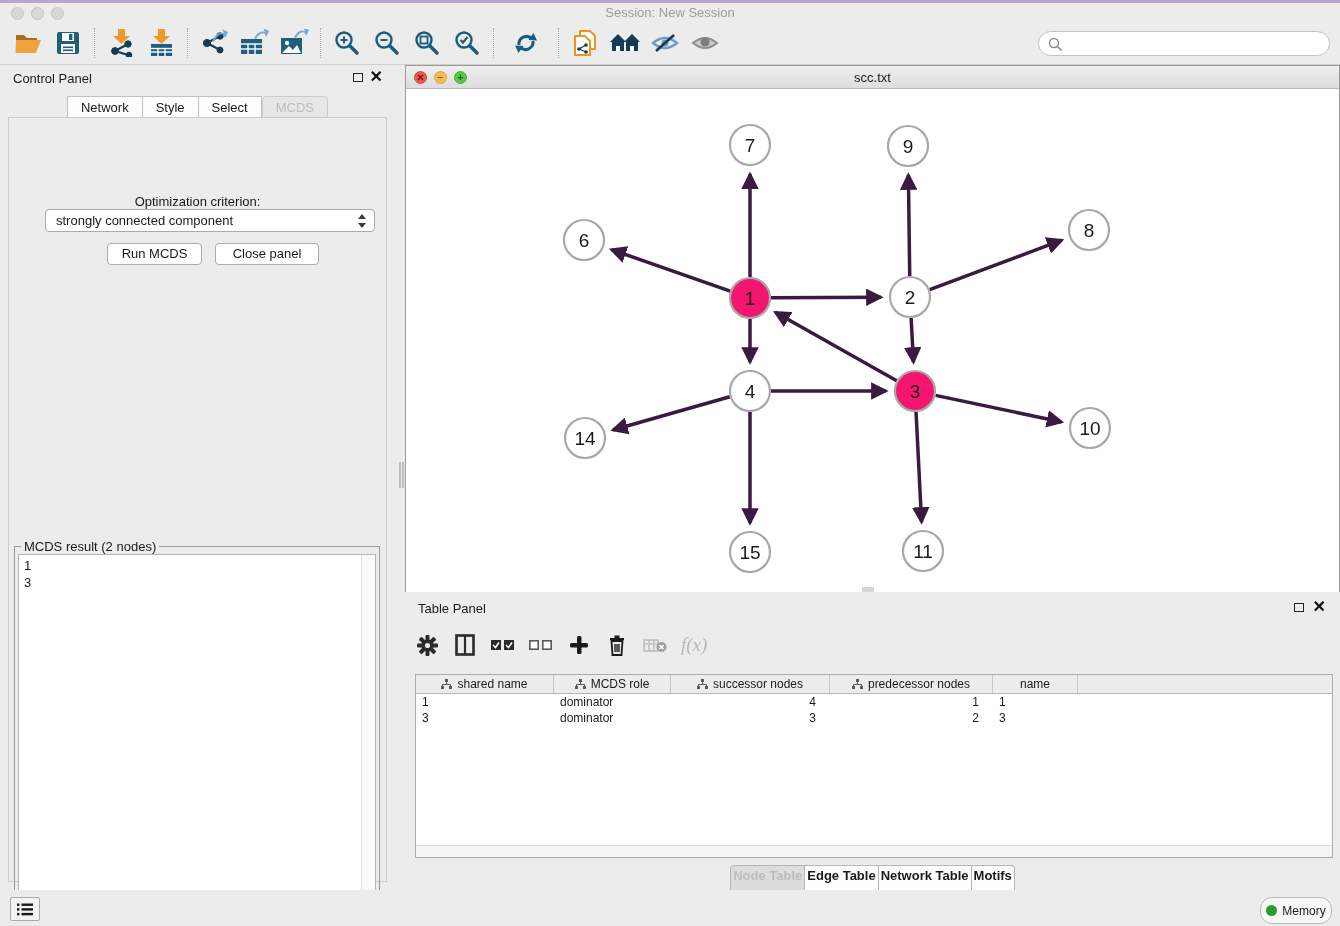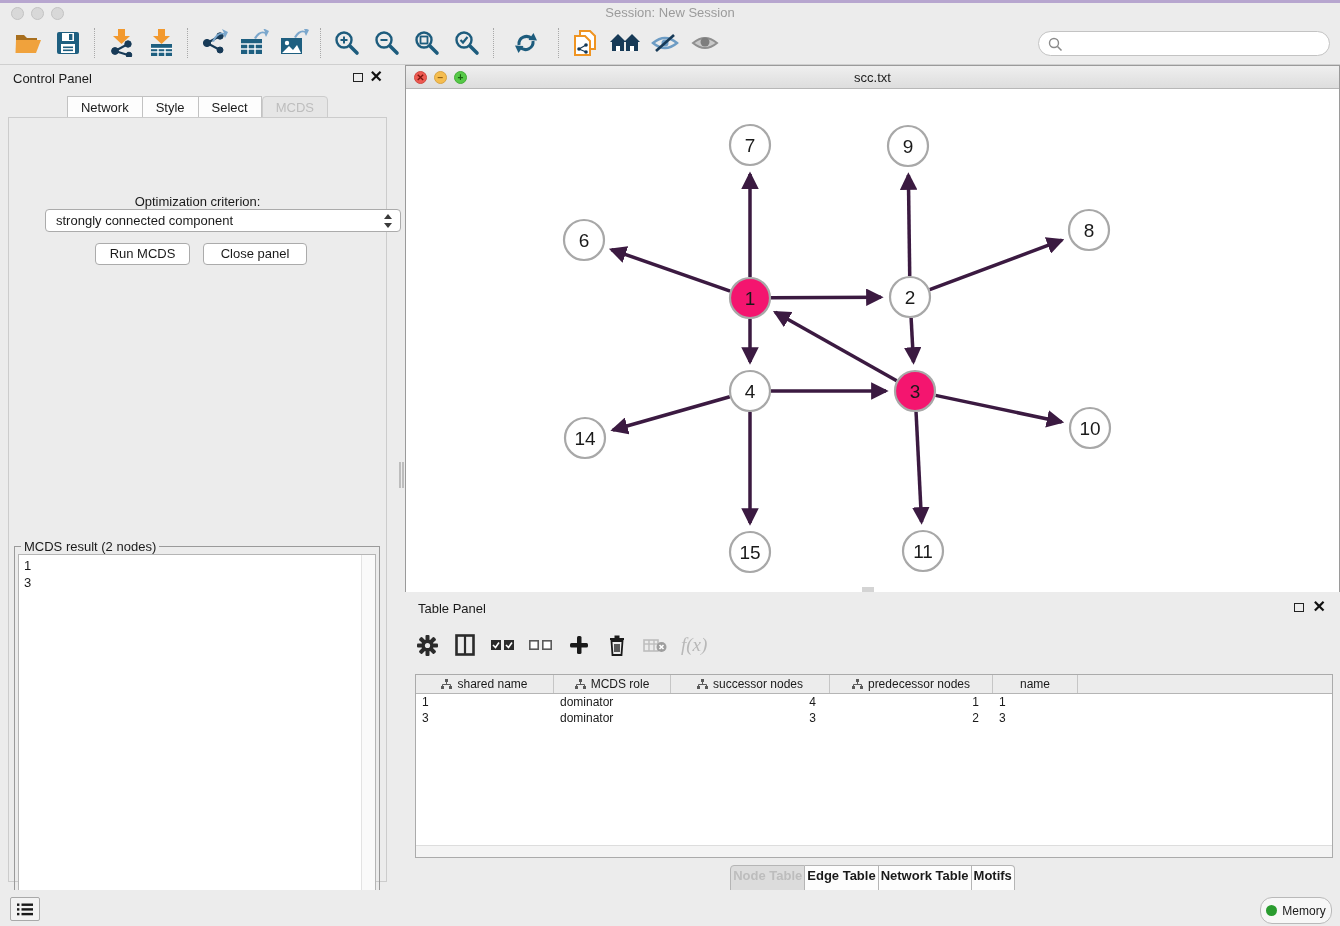--- a/index.html
+++ b/index.html
@@ -25,25 +25,25 @@
   .panel-header { position:absolute; left:0; top:0; width:100%; height:28px; }
   .panel-header .ph-title { position:absolute; left:13px; top:6px; font-size:13px; color:#1a1a1a; }
   .ph-float { position:absolute; top:8px; width:10px; height:9px; border:1.5px solid #222; }
   .ph-close { position:absolute; top:3px; font-size:16px; font-weight:bold; color:#111; line-height:18px; }
   .cp-tabs { position:absolute; left:0; top:31px; width:100%; display:flex; justify-content:center; }
   .cp-tab { height:22px; line-height:21px; padding:0 13px; font-size:13px; background:#fdfdfd; border:1px solid #c2c2c2; border-left:none; color:#1a1a1a; }
   .cp-tab:first-child { border-left:1px solid #c2c2c2; }
   .cp-tab.disabled-active { background:#e6e6e6; color:#bdbdbd; border:1px solid #cccccc; border-radius:4px 4px 0 0; }
   .cp-body { position:absolute; left:8px; top:52px; width:379px; height:765px; border:1px solid #cccccc; background:#ececec; }
   .opt-label { position:absolute; left:0; right:0; top:76px; text-align:center; font-size:13px; }
-  .criterion-select { position:absolute; left:36px; top:91px; width:356px; height:23px; background:#fff; border:1px solid #ababab; border-radius:4px; font-size:13px; line-height:21px; padding-left:10px; }
+  .criterion-select { position:absolute; left:36px; top:91px; width:330px; height:23px; background:#fff; border:1px solid #ababab; border-radius:4px; font-size:13px; line-height:21px; padding-left:10px; }
   .criterion-select .stepper { position:absolute; right:7px; top:3px; width:9px; height:16px; }
   .stepper .up { position:absolute; top:1px; left:0; width:0; height:0; border-left:4.5px solid transparent; border-right:4.5px solid transparent; border-bottom:5px solid #3a3a3a; }
   .stepper .down { position:absolute; bottom:1px; left:0; width:0; height:0; border-left:4.5px solid transparent; border-right:4.5px solid transparent; border-top:5px solid #3a3a3a; }
-  .cp-btn { position:absolute; top:125px; height:22px; background:#fff; border:1px solid #ababab; border-radius:4px; font-size:13px; text-align:center; line-height:20px; }
+  .cp-btn { position:absolute; top:125px; height:22px; background:#fff; border:1px solid #ababab; border-radius:4px; font-size:13px; text-align:center; line-height:20px;margin-left:12px; }
   .btn-run { left:86px; width:95px; }
   .btn-close { left:194px; width:104px; }
   .result-box { position:absolute; left:5px; top:428px; width:366px; height:378px; border:1px solid #9a9a9a; }
   .result-legend { position:absolute; left:6px; top:-8px; background:#ececec; padding:0 3px; font-size:13px; }
   .result-area { position:absolute; left:3px; top:7px; right:3px; bottom:3px; background:#fff; border:1px solid #b5b5b5; font-size:13px; line-height:17px; padding:2px 0 0 5px; }
   .result-scroll { position:absolute; top:0; right:0; bottom:0; width:14px; background:#fafafa; border-left:1px solid #e3e3e3; }
 
   
   .net-window { position:absolute; left:405px; top:65px; width:935px; height:527px; border:1px solid #9a9a9a; background:#fff; }
   .net-titlebar { position:absolute; left:0; top:0; width:100%; height:23px; background:linear-gradient(#efefef,#dddddd); border-bottom:1px solid #b7b7b7; }

